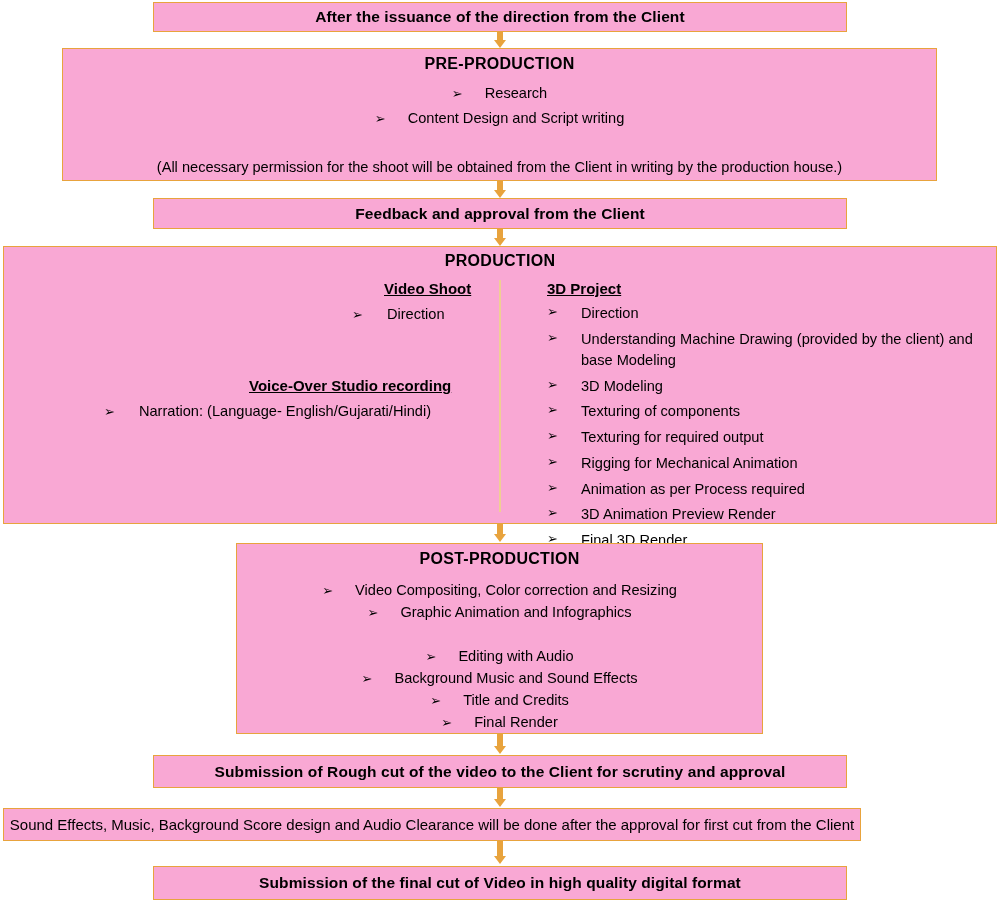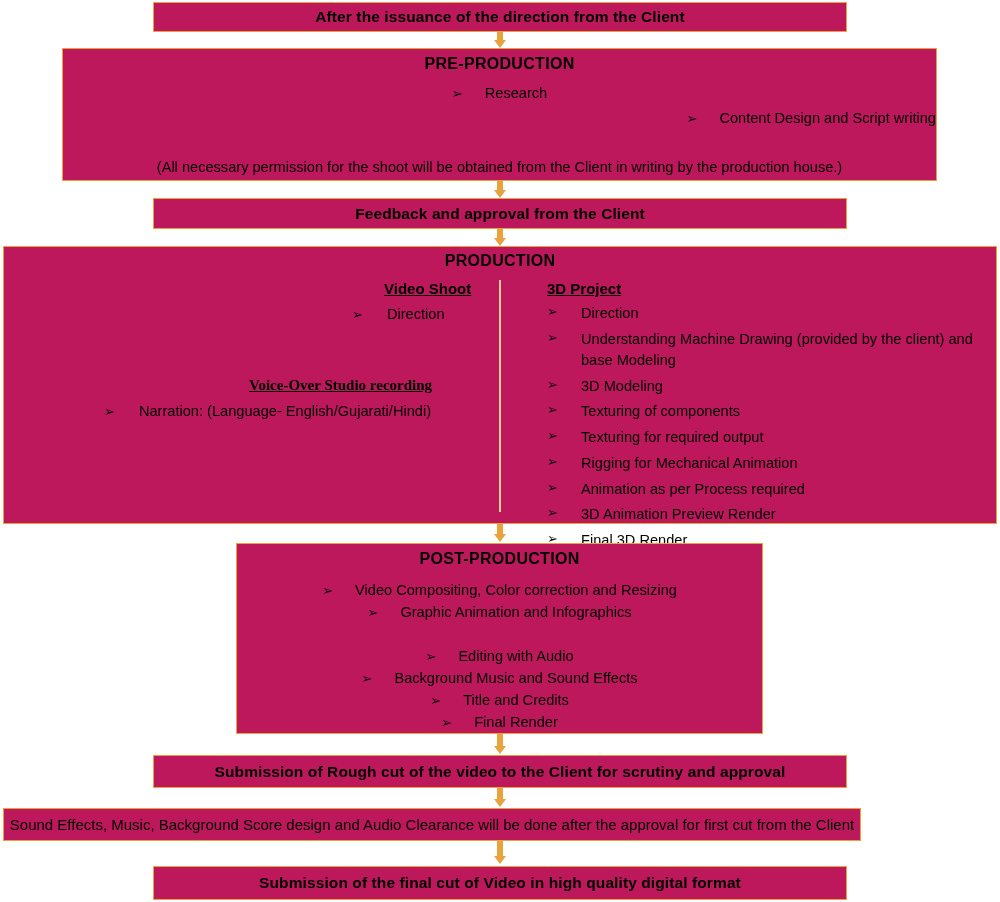--- a/index.html
+++ b/index.html
@@ -16,21 +16,21 @@
     position: relative;
     width: 1000px;
     height: 902px;
     background: #ffffff;
     overflow: hidden;
   }
   .box {
     position: absolute;
     box-sizing: border-box;
     border: 1.6px solid #E8A33D;
-    background: #be185d;
+    background: #f9a8d4;
   }
   .center-text {
     display: flex;
     align-items: center;
     justify-content: center;
     text-align: center;
   }
   .bold-title {
     font-weight: bold;
     font-size: 15.5px;
@@ -128,21 +128,21 @@
     <div class="head" style="top:8px;"></div>
   </div>
 
   <div class="box" style="left:62px; top:48px; width:875px; height:133px;">
     <div class="section-head" style="top:6px;">PRE-PRODUCTION</div>
 
     <div class="bullet-line centered" style="top:34px;">
       <span class="arrowhead">➢</span>
       <span style="display:inline-block;width:18px;"></span><span>Research</span>
     </div>
-    <div class="bullet-line centered" style="top:59px;text-align:right;">
+    <div class="bullet-line centered" style="top:59px;">
       <span class="arrowhead">➢</span>
       <span style="display:inline-block;width:18px;"></span><span>Content Design and Script writing</span>
     </div>
     <div class="bullet-line centered" style="top:108px;">(All necessary permission for the shoot will be obtained from the Client in writing by the production house.)</div>
   </div>
 
   <div class="arrow" style="top:181px; height:17px;">
     <div class="shaft" style="height:10px;"></div>
     <div class="head" style="top:9px;"></div>
   </div>
@@ -162,21 +162,21 @@
 
     <div class="divider" style="left:495px; top:33px; height:232px;"></div>
 
     <div class="sub-head" style="left:380px; top:33px;">Video Shoot</div>
 
     <div class="bullet-line" style="left:348px; top:57px;">
       <span class="arrowhead">➢</span>
       <span style="display:inline-block;width:20px;"></span><span>Direction</span>
     </div>
 
-    <div class="sub-head" style="left:245px; top:130px;font-family:Liberation Serif, serif;">Voice-Over Studio recording</div>
+    <div class="sub-head" style="left:245px; top:130px;">Voice-Over Studio recording</div>
 
     <div class="bullet-line" style="left:100px; top:154px;">
       <span class="arrowhead">➢</span>
       <span style="display:inline-block;width:20px;"></span><span>Narration: (Language- English/Gujarati/Hindi)</span>
     </div>
 
     <div class="sub-head" style="left:543px; top:33px;">3D Project</div>
 
     <div class="col-wrap" style="left:543px; top:56px; width:450px;">
       <div class="hang" style="margin-bottom:4.6px;">

